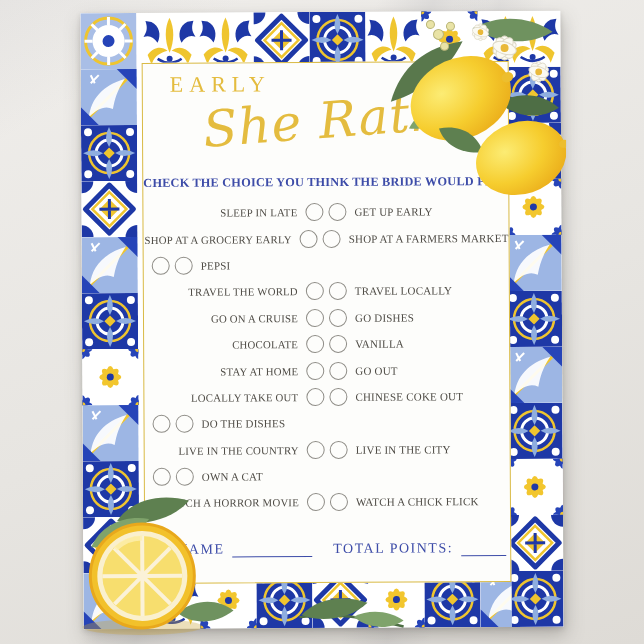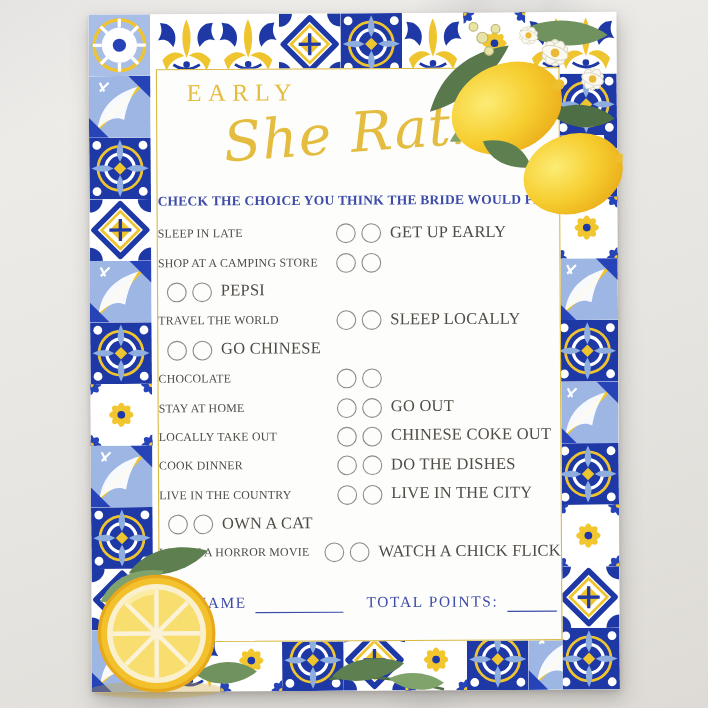--- a/index.html
+++ b/index.html
@@ -38,27 +38,27 @@
     font-size:50px;line-height:60px;color:var(--gold,#E4BC3F);
     transform:rotate(-4deg);letter-spacing:1px;white-space:nowrap;
   }
   .subtitle{
     position:absolute;top:112px;left:0;right:0;text-align:center;
     font-size:12.3px;font-weight:bold;letter-spacing:0.2px;color:var(--blue,#3D4CA8);
     white-space:nowrap;
   }
   .choices{position:absolute;top:136px;left:0;right:0;}
   .row{display:flex;align-items:center;height:26.4px;}
-  .left-label{width:154px;font-size:10.8px;letter-spacing:0.2px;color:var(--ink,#4F4C46);white-space:nowrap;}
+  .left-label{width:154px;text-align:right;font-size:10.8px;letter-spacing:0.2px;color:var(--ink,#4F4C46);white-space:nowrap;}
   .circles{display:flex;gap:5px;margin:0 8px;flex:0 0 auto;}
   .circle{
     width:18px;height:18px;border-radius:50%;box-sizing:border-box;
     border:1.6px solid var(--circle-stroke,#8E8C86);background:transparent;cursor:pointer;
   }
-  .right-label{flex:1;text-align:left;font-size:15px;letter-spacing:0.2px;color:var(--ink,#4F4C46);white-space:nowrap;}
+  .right-label{flex:1;text-align:left;font-size:11px;letter-spacing:0.2px;color:var(--ink,#4F4C46);white-space:nowrap;}
   .footer-group{position:absolute;top:478px;display:flex;align-items:flex-end;}
   .name-group{left:32px;}
   .total-group{left:188px;}
   .footer-label{font-size:14px;letter-spacing:1.5px;color:var(--blue,#3D4CA8);line-height:16px;}
   .footer-line{border-bottom:1.6px solid var(--blue,#3D4CA8);height:14px;margin-left:8px;cursor:text;}
   .name-line{width:80px;}
   .total-line{width:45px;}
   .lemons{position:absolute;left:300px;top:-5px;width:185px;height:190px;z-index:5;}
   .slice{position:absolute;left:-26px;top:478px;width:230px;height:150px;z-index:5;}
   .sprig{position:absolute;left:210px;top:575px;width:115px;height:48px;z-index:5;}
@@ -330,58 +330,61 @@
   <div class="row">
     <span class="left-label">SLEEP IN LATE</span>
     <span class="circles">
       <span class="circle"></span>
       <span class="circle"></span>
     </span>
     <span class="right-label">GET UP EARLY</span>
   </div>
 
   <div class="row">
-    <span class="left-label">SHOP AT A CAMPING STORE</span>
-    <span class="circles">
-      <span class="circle"></span>
-      <span class="circle"></span>
-    </span>
+    <span class="left-label">SHOP AT A GROCERY EARLY</span>
+    <span class="circles">
+      <span class="circle"></span>
+      <span class="circle"></span>
+    </span>
+    <span class="right-label">SHOP AT A FARMERS MARKET</span>
   </div>
 
   <div class="row">
     <span class="circles">
       <span class="circle"></span>
       <span class="circle"></span>
     </span>
     <span class="right-label">PEPSI</span>
   </div>
 
   <div class="row">
     <span class="left-label">TRAVEL THE WORLD</span>
     <span class="circles">
       <span class="circle"></span>
       <span class="circle"></span>
     </span>
-    <span class="right-label">SLEEP LOCALLY</span>
-  </div>
-
-  <div class="row">
-    <span class="circles">
-      <span class="circle"></span>
-      <span class="circle"></span>
-    </span>
-    <span class="right-label">GO CHINESE</span>
+    <span class="right-label">TRAVEL LOCALLY</span>
+  </div>
+
+  <div class="row">
+    <span class="left-label">GO ON A CRUISE</span>
+    <span class="circles">
+      <span class="circle"></span>
+      <span class="circle"></span>
+    </span>
+    <span class="right-label">GO DISHES</span>
   </div>
 
   <div class="row">
     <span class="left-label">CHOCOLATE</span>
     <span class="circles">
       <span class="circle"></span>
       <span class="circle"></span>
     </span>
+    <span class="right-label">VANILLA</span>
   </div>
 
   <div class="row">
     <span class="left-label">STAY AT HOME</span>
     <span class="circles">
       <span class="circle"></span>
       <span class="circle"></span>
     </span>
     <span class="right-label">GO OUT</span>
   </div>
@@ -389,21 +392,20 @@
   <div class="row">
     <span class="left-label">LOCALLY TAKE OUT</span>
     <span class="circles">
       <span class="circle"></span>
       <span class="circle"></span>
     </span>
     <span class="right-label">CHINESE COKE OUT</span>
   </div>
 
   <div class="row">
-    <span class="left-label">COOK DINNER</span>
     <span class="circles">
       <span class="circle"></span>
       <span class="circle"></span>
     </span>
     <span class="right-label">DO THE DISHES</span>
   </div>
 
   <div class="row">
     <span class="left-label">LIVE IN THE COUNTRY</span>
     <span class="circles">

